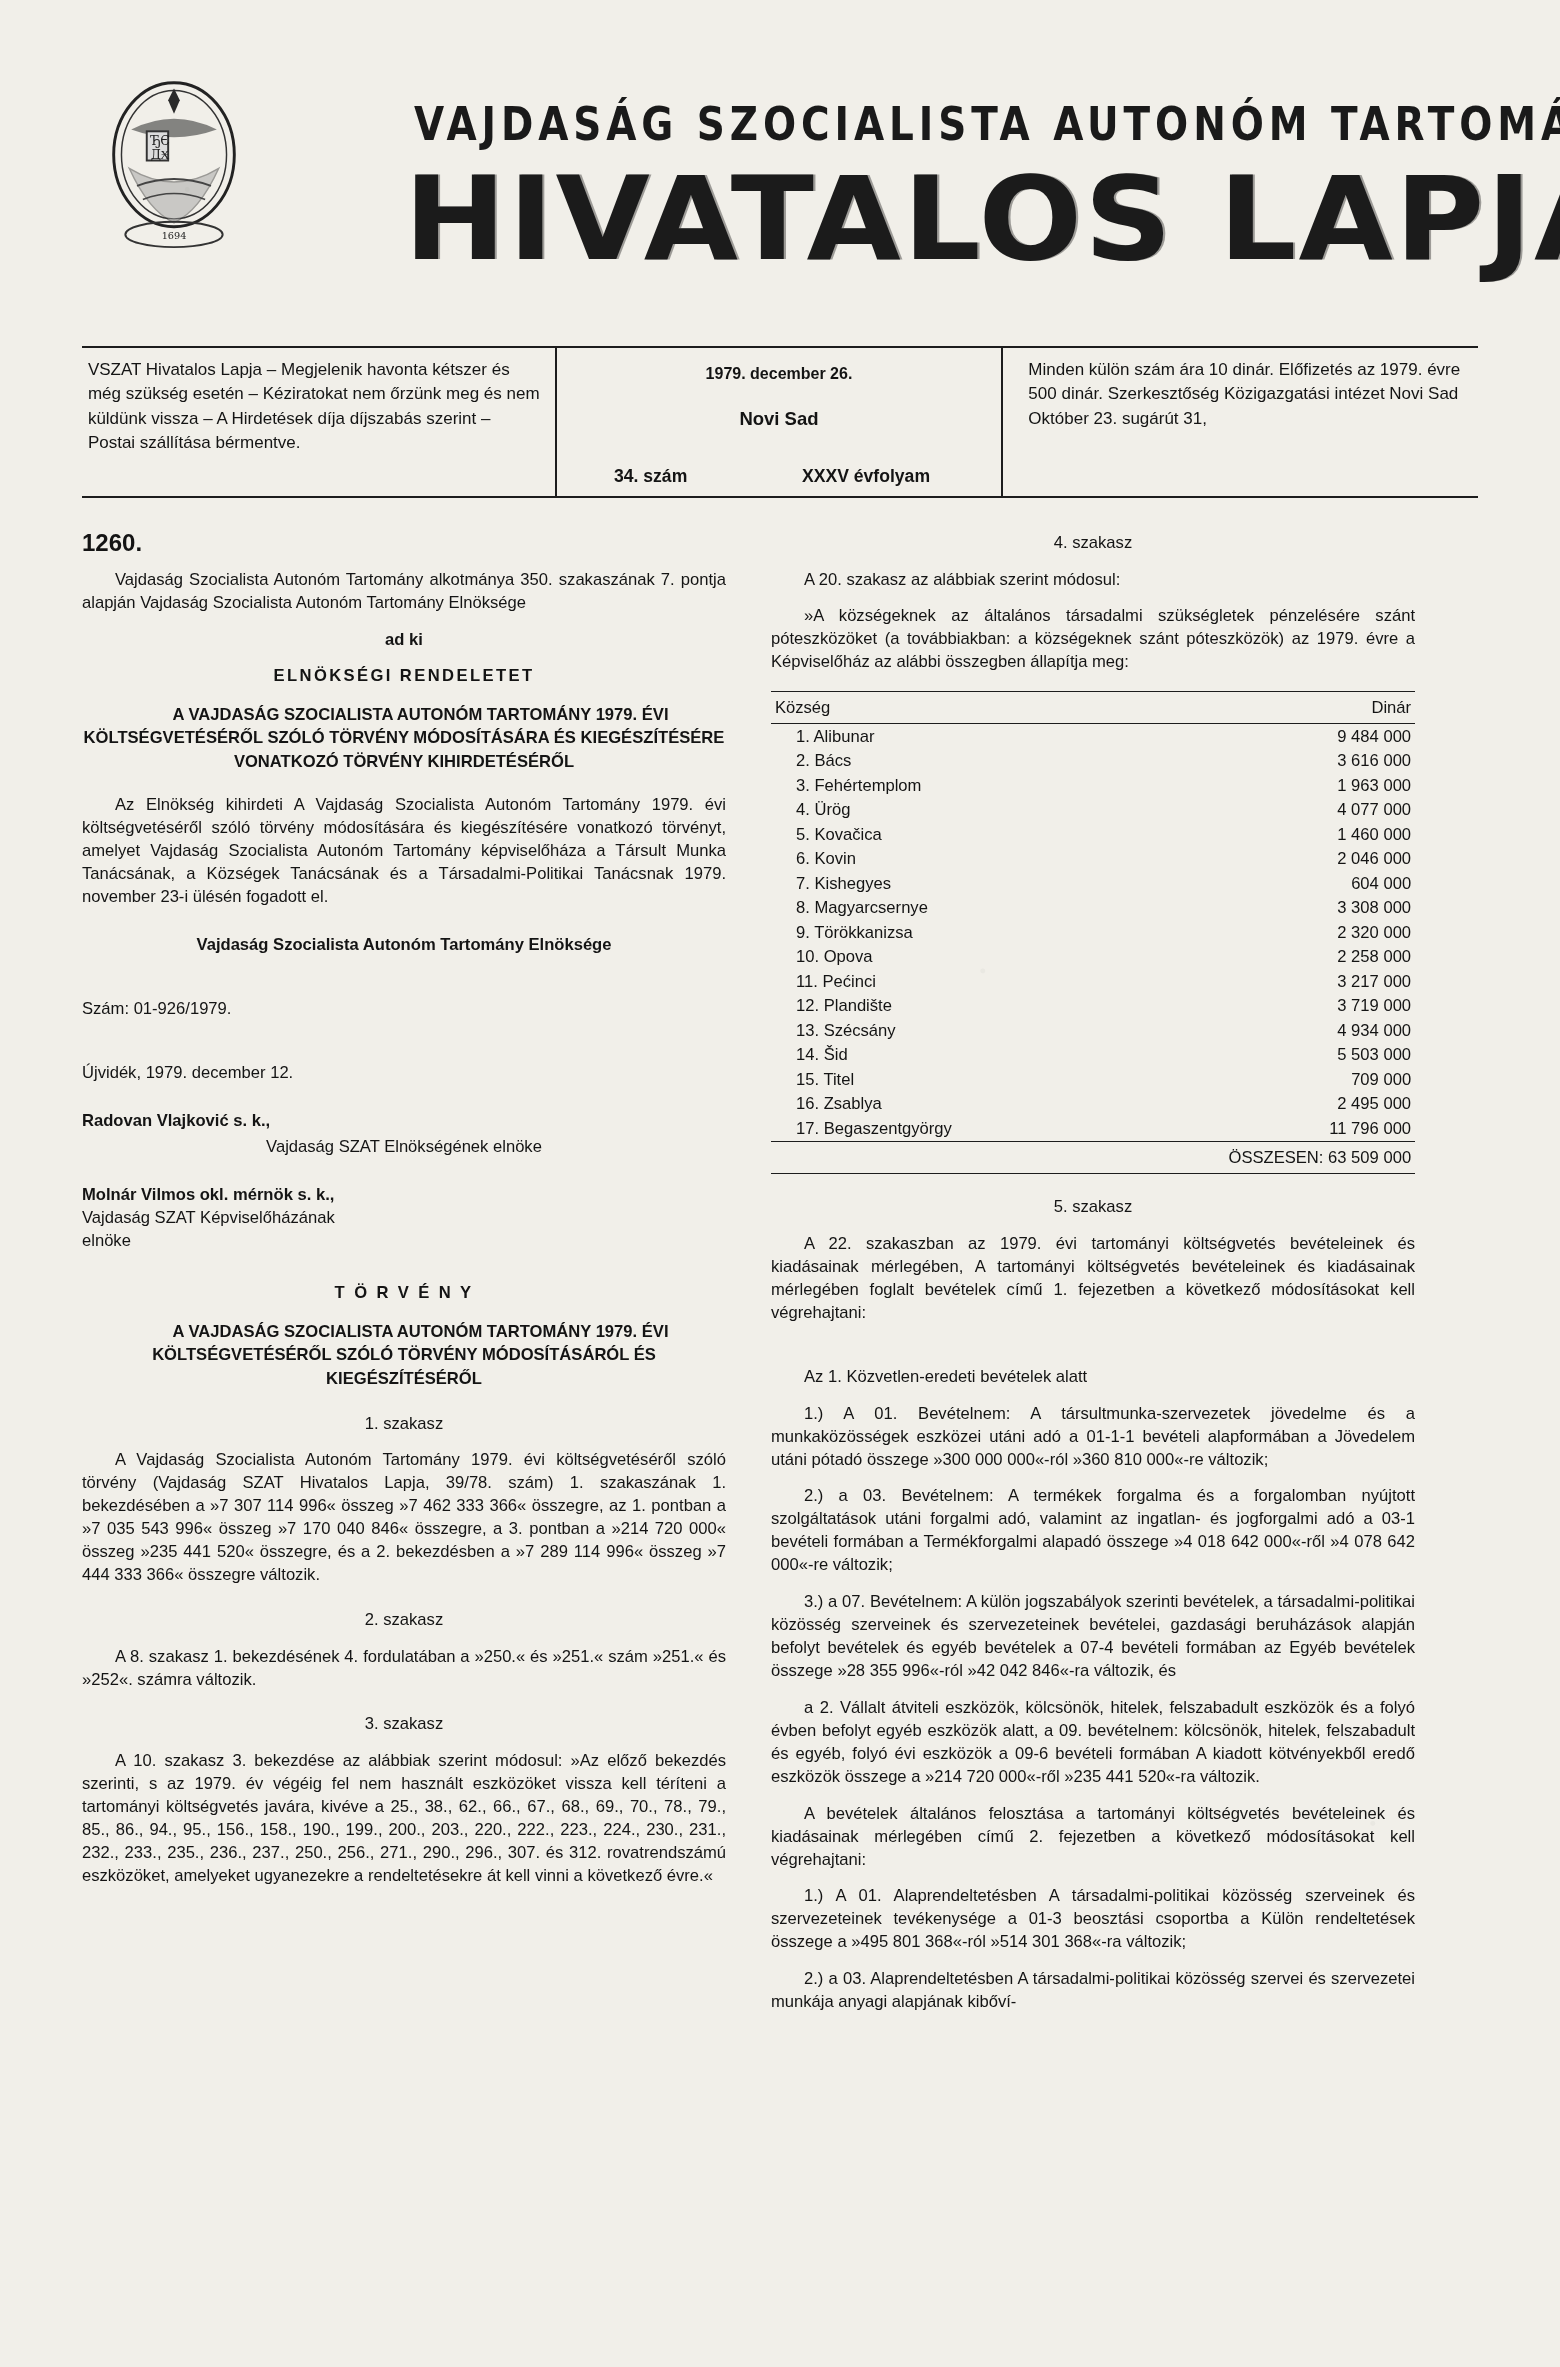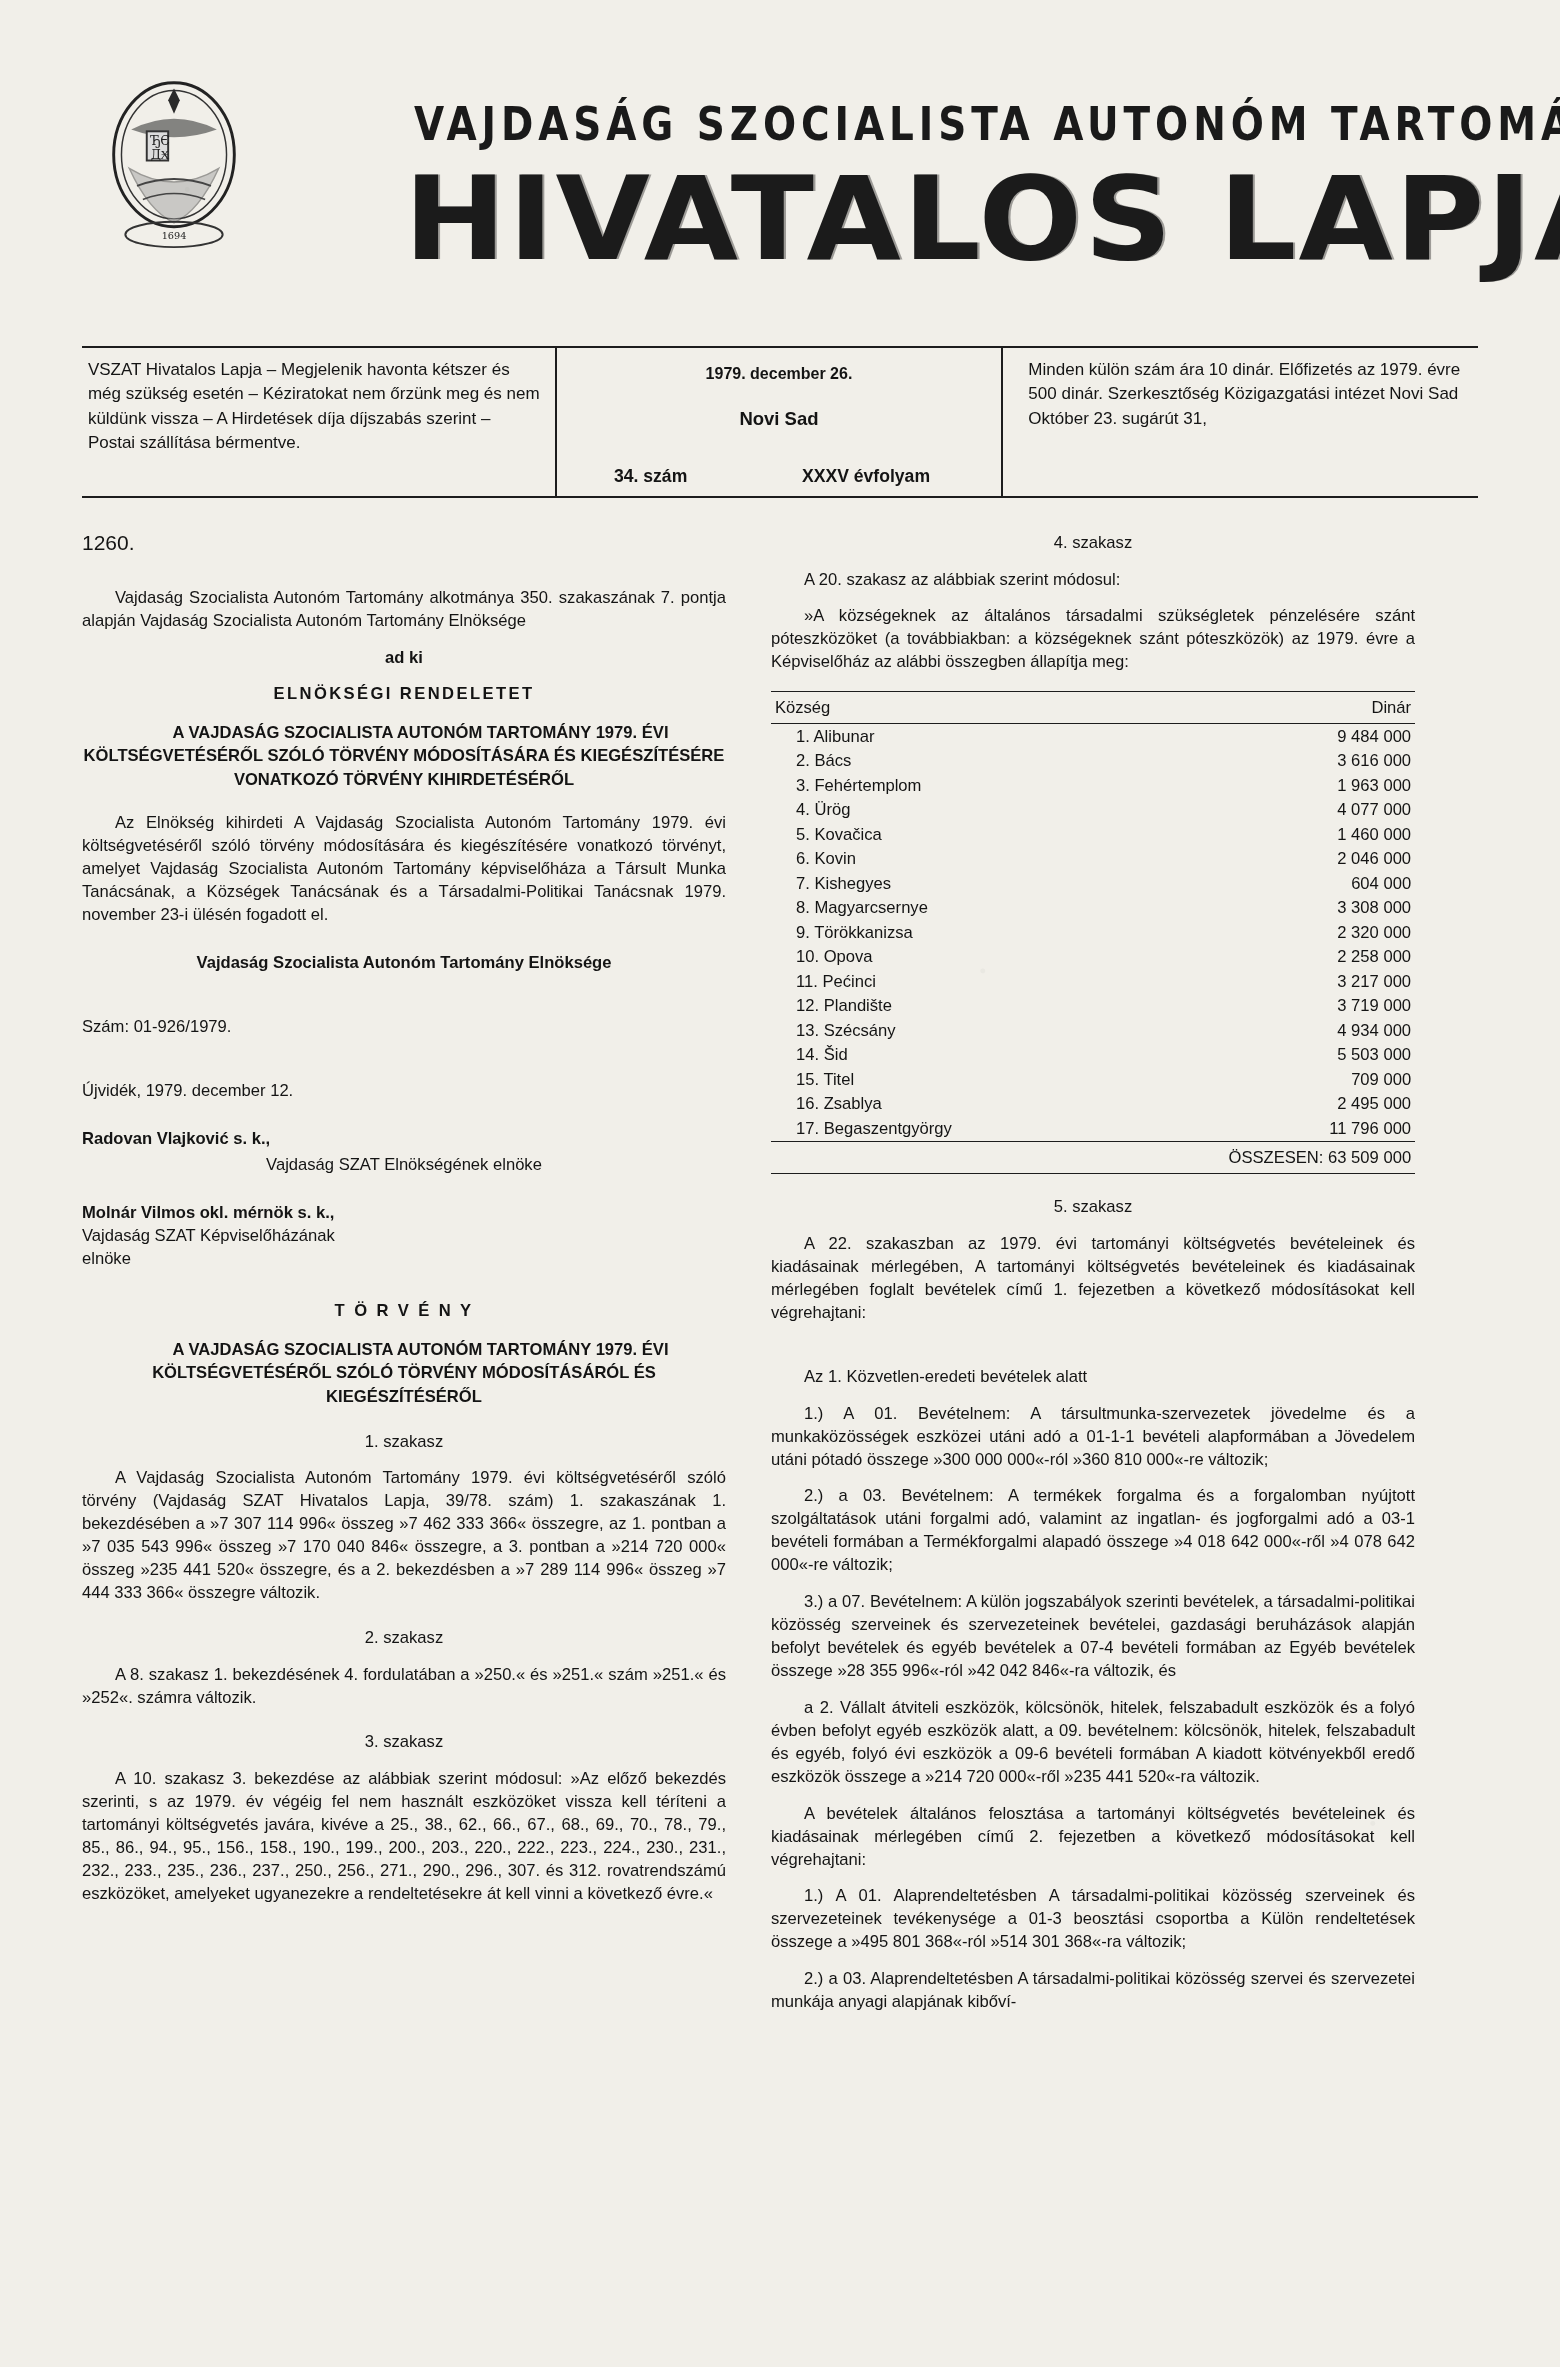--- a/index.html
+++ b/index.html
@@ -131,23 +131,23 @@
     margin-top: 33px;
     display: flex;
     gap: 45px;
     font-size: 16.6px;
     line-height: 23px;
   }
   .col-left { width: 644px; }
   .col-right { width: 644px; }
 
   .doc-number {
-    font-size: 21px;
-    font-weight: normal;
-    margin-bottom: 32px;
+    font-size: 24px;
+    font-weight: bold;
+    margin-bottom: 14px;
   }
   p {
     margin: 0 0 13.7px 0;
     text-align: justify;
     text-indent: 33px;
   }
   p.noindent { text-indent: 0; margin-top: 41px; }
   .center { text-align: center; text-indent: 0; }
   .bold { font-weight: bold; }
   .spaced {

